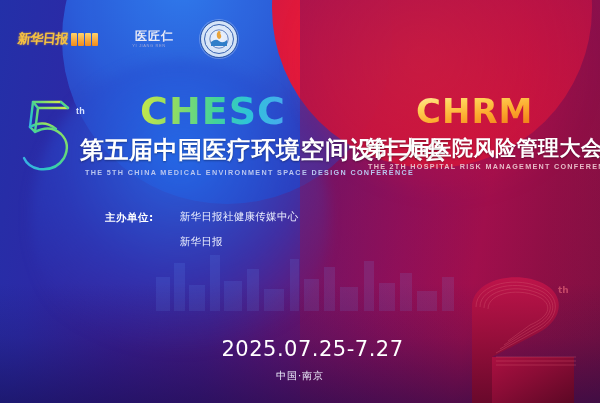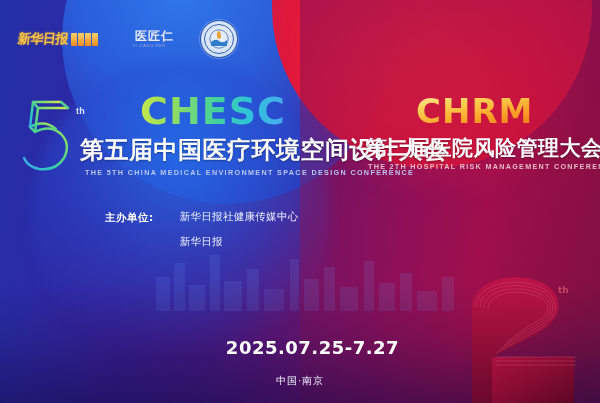--- a/index.html
+++ b/index.html
@@ -375,30 +375,30 @@
   
   .date-block {
     position: absolute;
     left: 0;
     top: 338px;
     width: 600px;
     text-align: center;
     z-index: 6;
   }
   .date-main {
-    font-size: 18px;
-    font-weight: bold;
+    font-size: 21px;
+    font-weight: normal;
     color: #ffffff;
     letter-spacing: 0.5px;
     font-family: "DejaVu Sans", sans-serif;
     line-height: 1.1;
     padding-left: 25px;
   }
   .date-sub {
-    margin-top: 16px;
+    margin-top: 8px;
     font-size: 10px;
     color: #f0f2ff;
     font-family: "DejaVu Sans", sans-serif;
     letter-spacing: 1px;
   }
 </style>
 </head>
 <body>
 
 <div class="poster">

